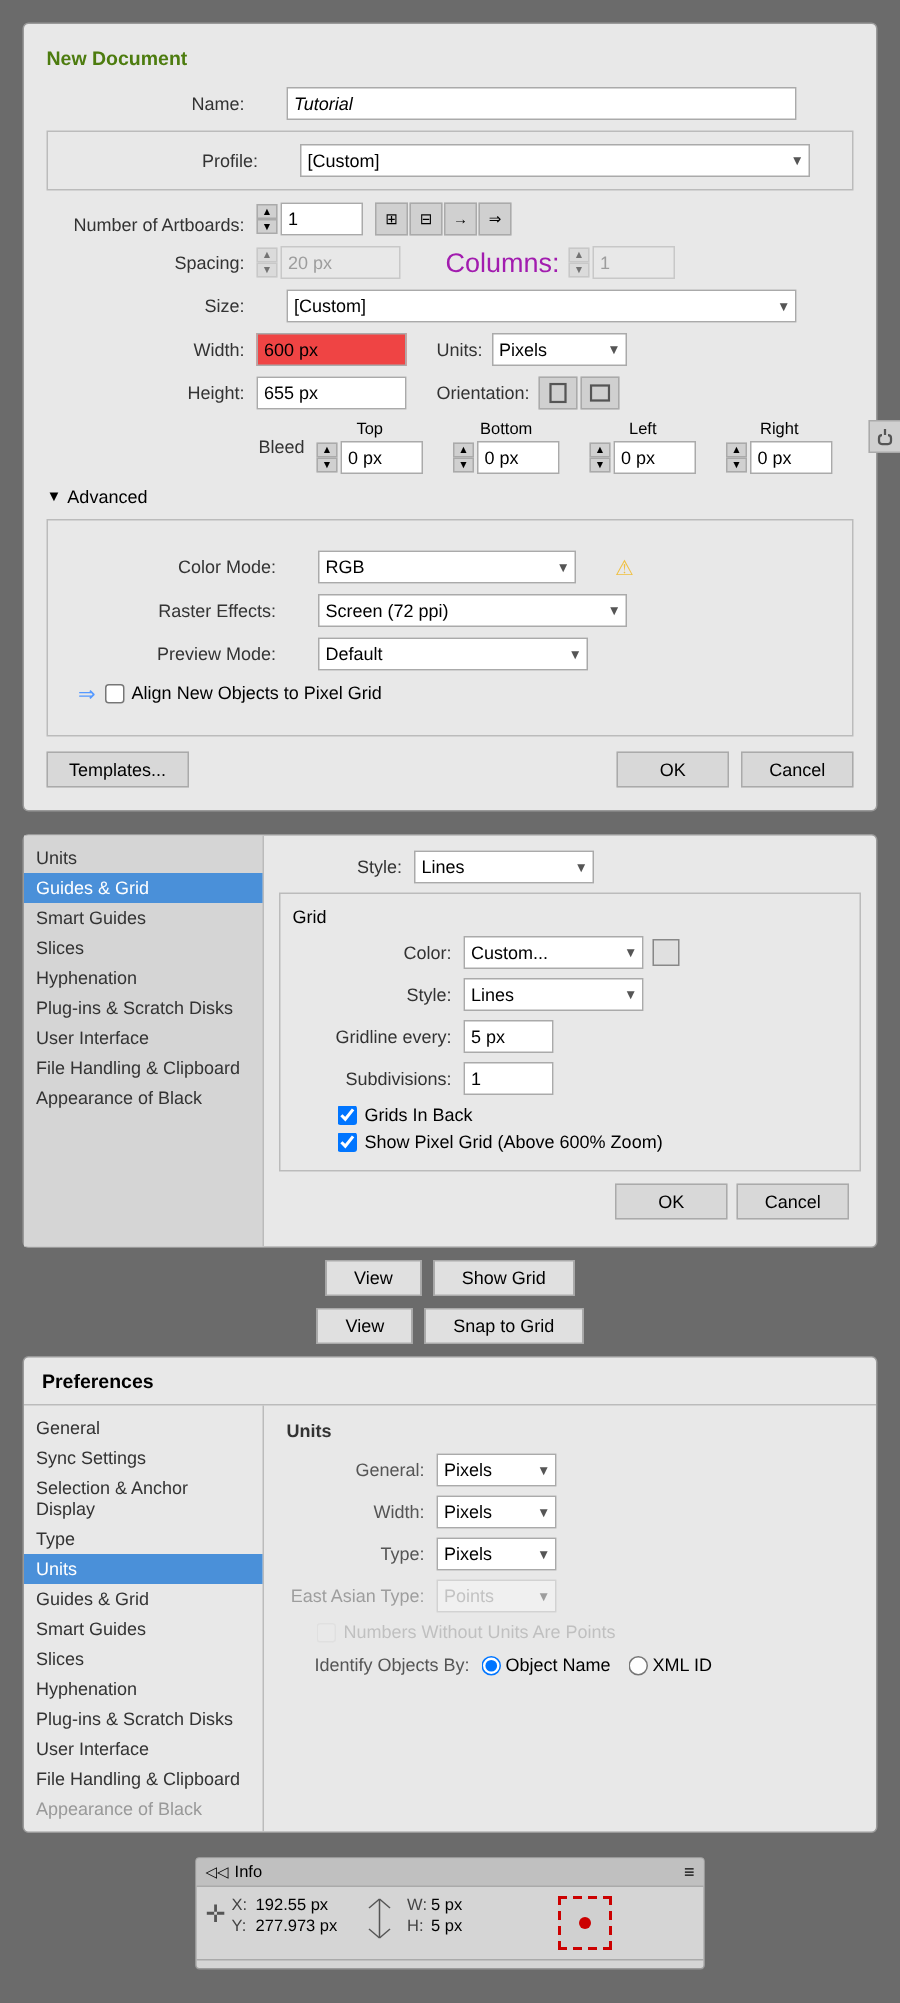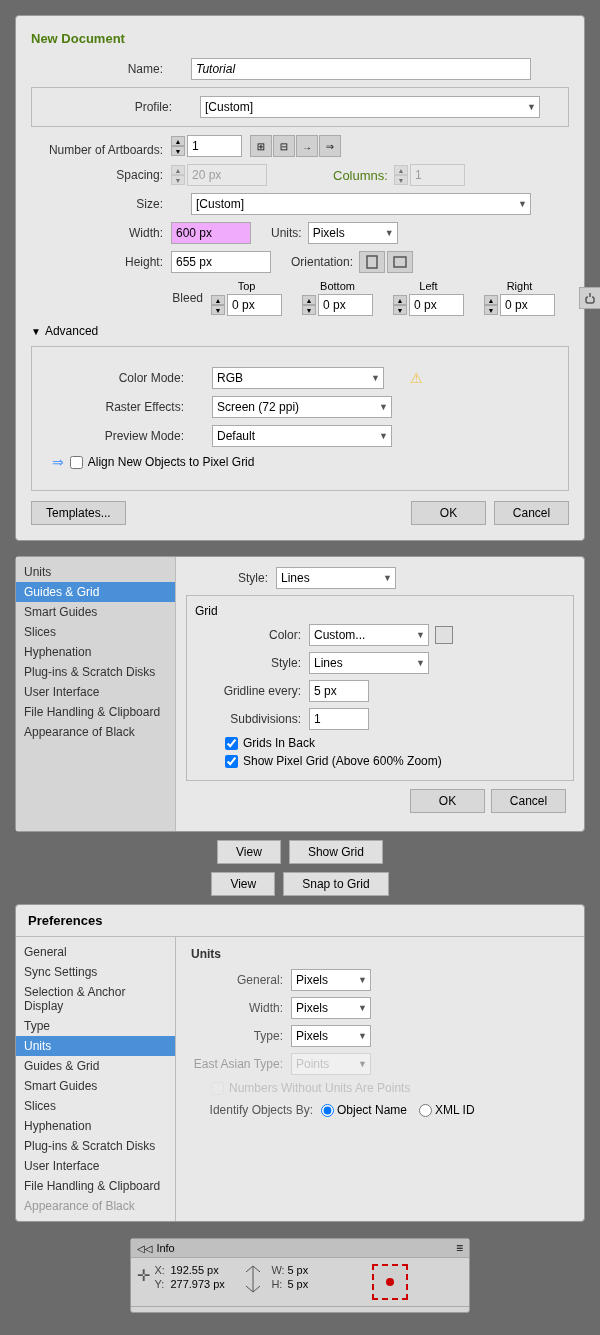--- a/index.html
+++ b/index.html
@@ -529,21 +529,21 @@
   <div class="spacing-row">
     <div class="form-label">Spacing:</div>
     <div class="spin-input" style="opacity:0.5;">
       <div class="spin-arrows">
         <button>▲</button>
         <button>▼</button>
       </div>
       <input type="text" value="20 px" style="width: 80px; border: 1px solid rgb(170, 170, 170); background: rgb(232, 232, 232); height: 22px; font-size: 12px; padding: 2px 4px;" disabled="">
     </div>
     <div style="margin-left: 30px; display:flex; align-items:center;">
-      <span style="color:#4d7c0f; font-size:13px; margin-right:6px;margin-left:36px;">Columns:</span>
+      <span style="color:#a21caf; font-size:18px; margin-right:6px;">Columns:</span>
       <div class="spin-input" style="opacity:0.5;">
         <div class="spin-arrows">
           <button>▲</button>
           <button>▼</button>
         </div>
         <input type="text" value="1" style="width: 55px; border: 1px solid rgb(170, 170, 170); background: rgb(232, 232, 232); height: 22px; font-size: 12px; padding: 2px 4px;" disabled="">
       </div>
     </div>
   </div>
 
@@ -551,21 +551,21 @@
     <div class="form-label">Size:</div>
     <div class="select-wrapper">
       <select style="width:340px;">
         <option>[Custom]</option>
       </select>
     </div>
   </div>
 
   <div class="wh-row">
     <div class="form-label">Width:</div>
-    <input type="text" value="600 px" style="width: 80px; border: 1px solid rgb(170, 170, 170); background: #f0abfc; height: 22px; font-size: 12px; padding: 2px 4px;">
+    <input type="text" value="600 px" style="width: 100px; border: 1px solid rgb(170, 170, 170); background: #ef4444; height: 22px; font-size: 12px; padding: 2px 4px;">
     <span style="margin-left:20px; color:#333;">Units:</span>
     <div class="select-wrapper" style="margin-left:6px;">
       <select style="width:90px;">
         <option>Pixels</option>
         <option>Inches</option>
         <option>Millimeters</option>
       </select>
     </div>
   </div>
 
@@ -583,21 +583,21 @@
         <svg width="14" height="12" viewBox="0 0 14 12">
             <rect x="1" y="1" width="12" height="10" fill="none" stroke="#555" stroke-width="1.5"></rect>
           </svg>
       </div>
     </div>
   </div>
 
   <div style="margin: 4px 0 8px 40px;">
     <div class="bleed-row">
       <div class="form-label">Bleed</div>
-      <div style="display:flex; gap:10px; align-items:center;">
+      <div style="display:flex; gap:10px; align-items:flex-start;">
         <div class="bleed-col">
           <span>Top</span>
           <div class="spin-input">
             <div class="spin-arrows">
                 <button>▲</button>
                 <button>▼</button>
               </div>
             <input type="text" value="0 px" style="width: 55px; border: 1px solid rgb(170, 170, 170); background: rgb(255, 255, 255); height: 22px; font-size: 12px; padding: 2px 4px;">
           </div>
         </div>
@@ -654,21 +654,21 @@
           <option>RGB</option>
           <option>CMYK</option>
         </select>
       </div>
       <span class="warning-icon">⚠</span>
     </div>
 
     <div class="form-row">
       <div class="form-label">Raster Effects:</div>
       <div class="select-wrapper">
-        <select style="width:180px;">
+        <select style="width:206px;">
           <option>Screen (72 ppi)</option>
           <option>Medium (150 ppi)</option>
           <option>High (300 ppi)</option>
         </select>
       </div>
     </div>
 
     <div class="form-row">
       <div class="form-label">Preview Mode:</div>
       <div class="select-wrapper">

